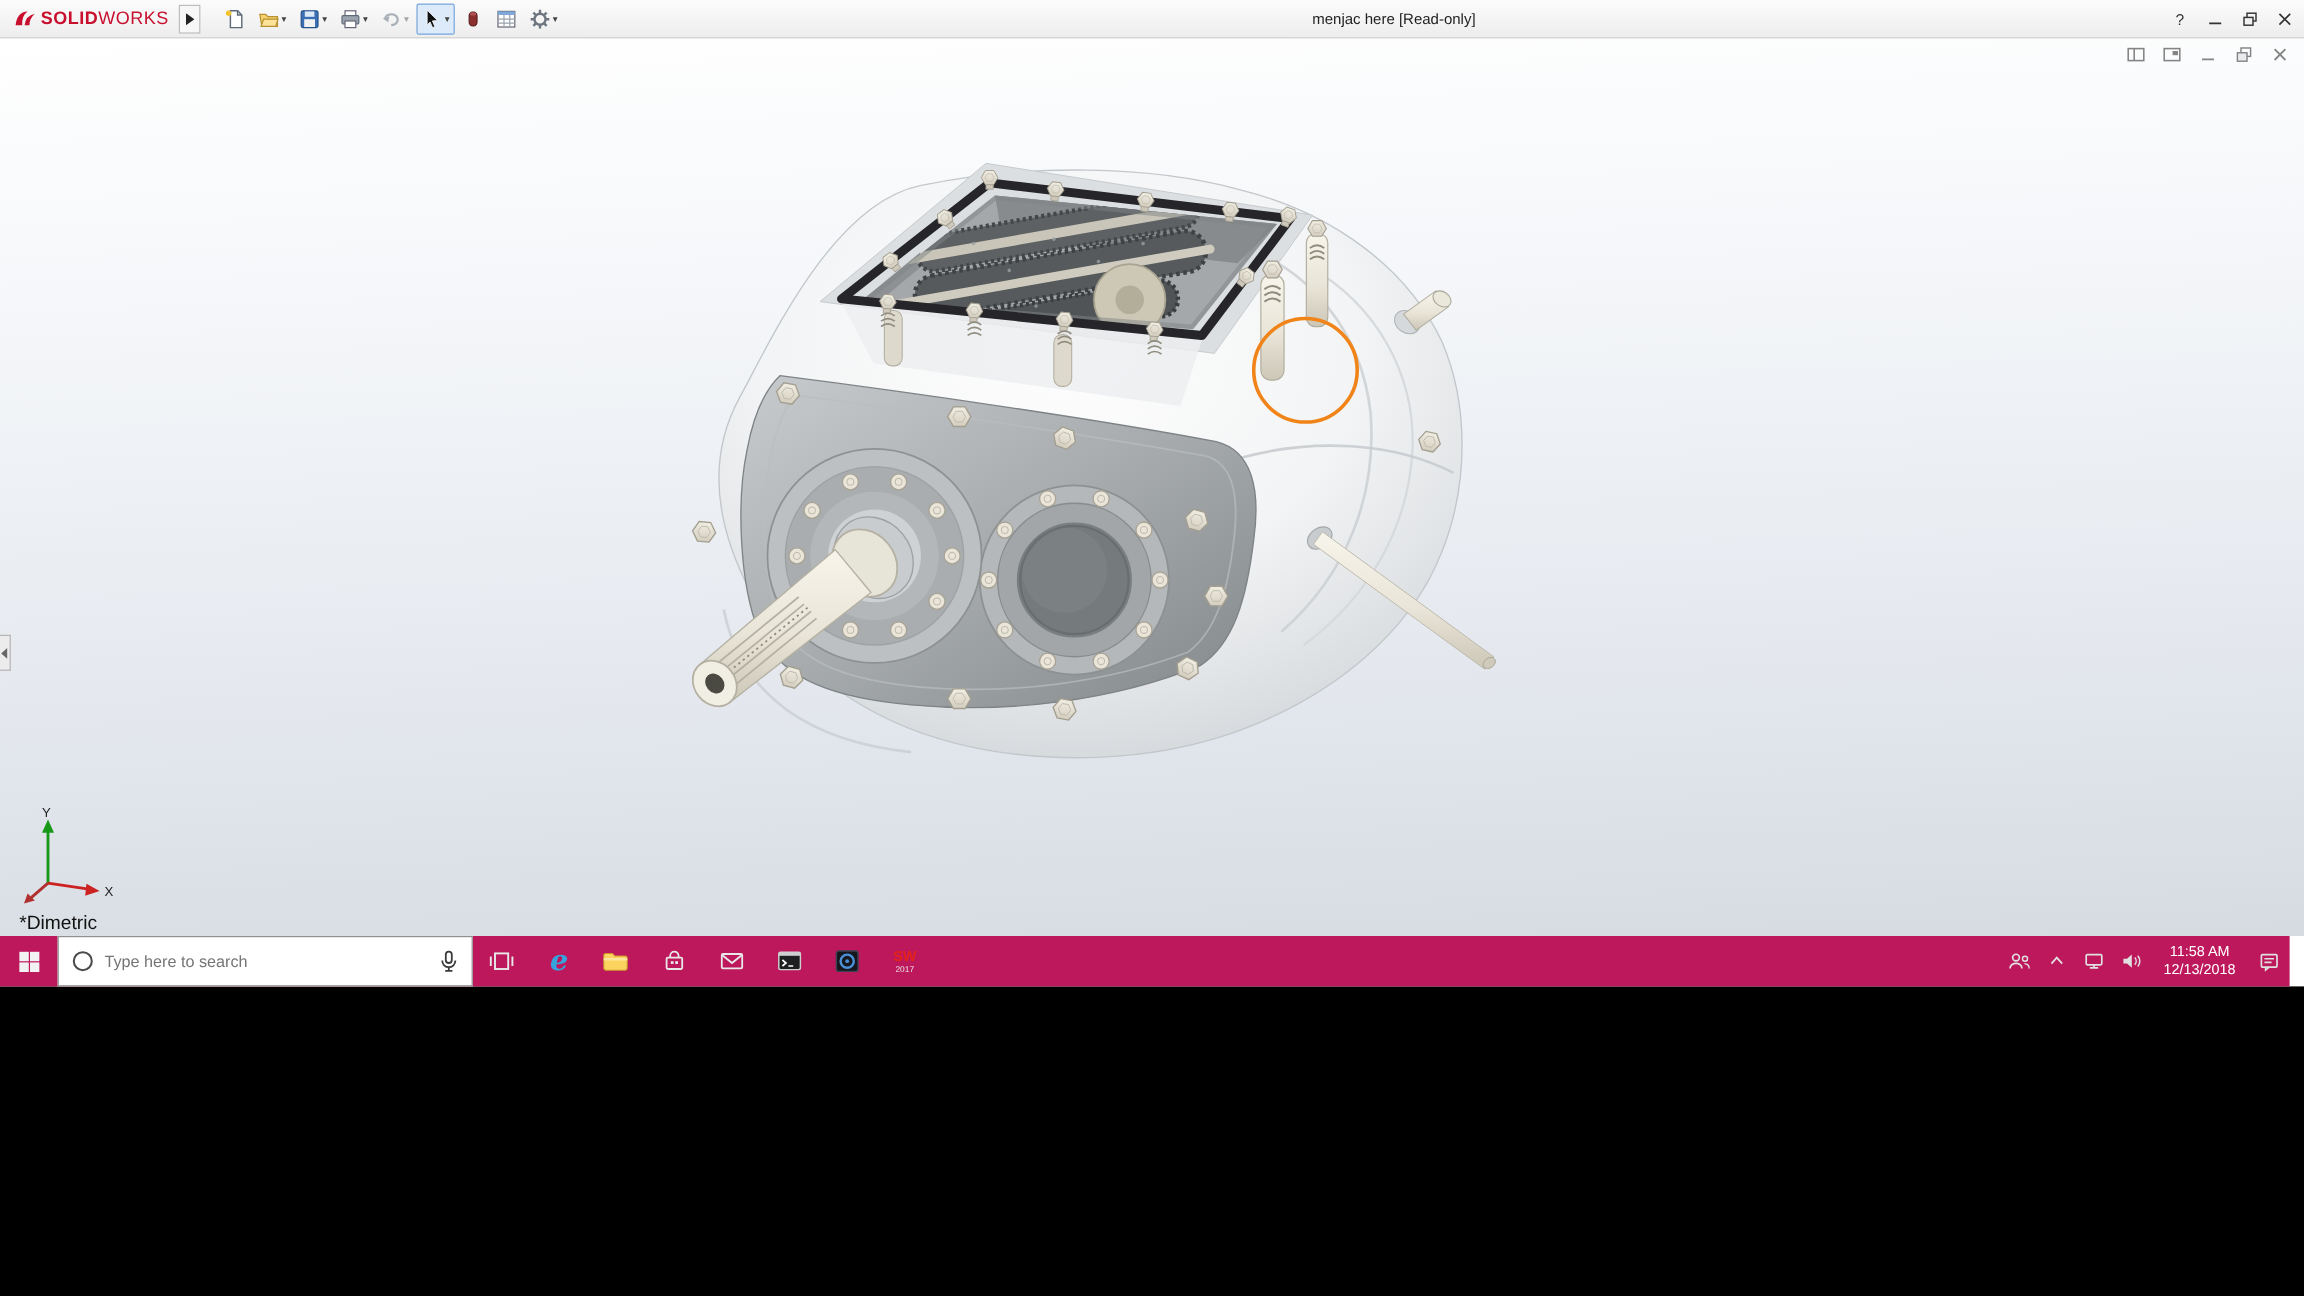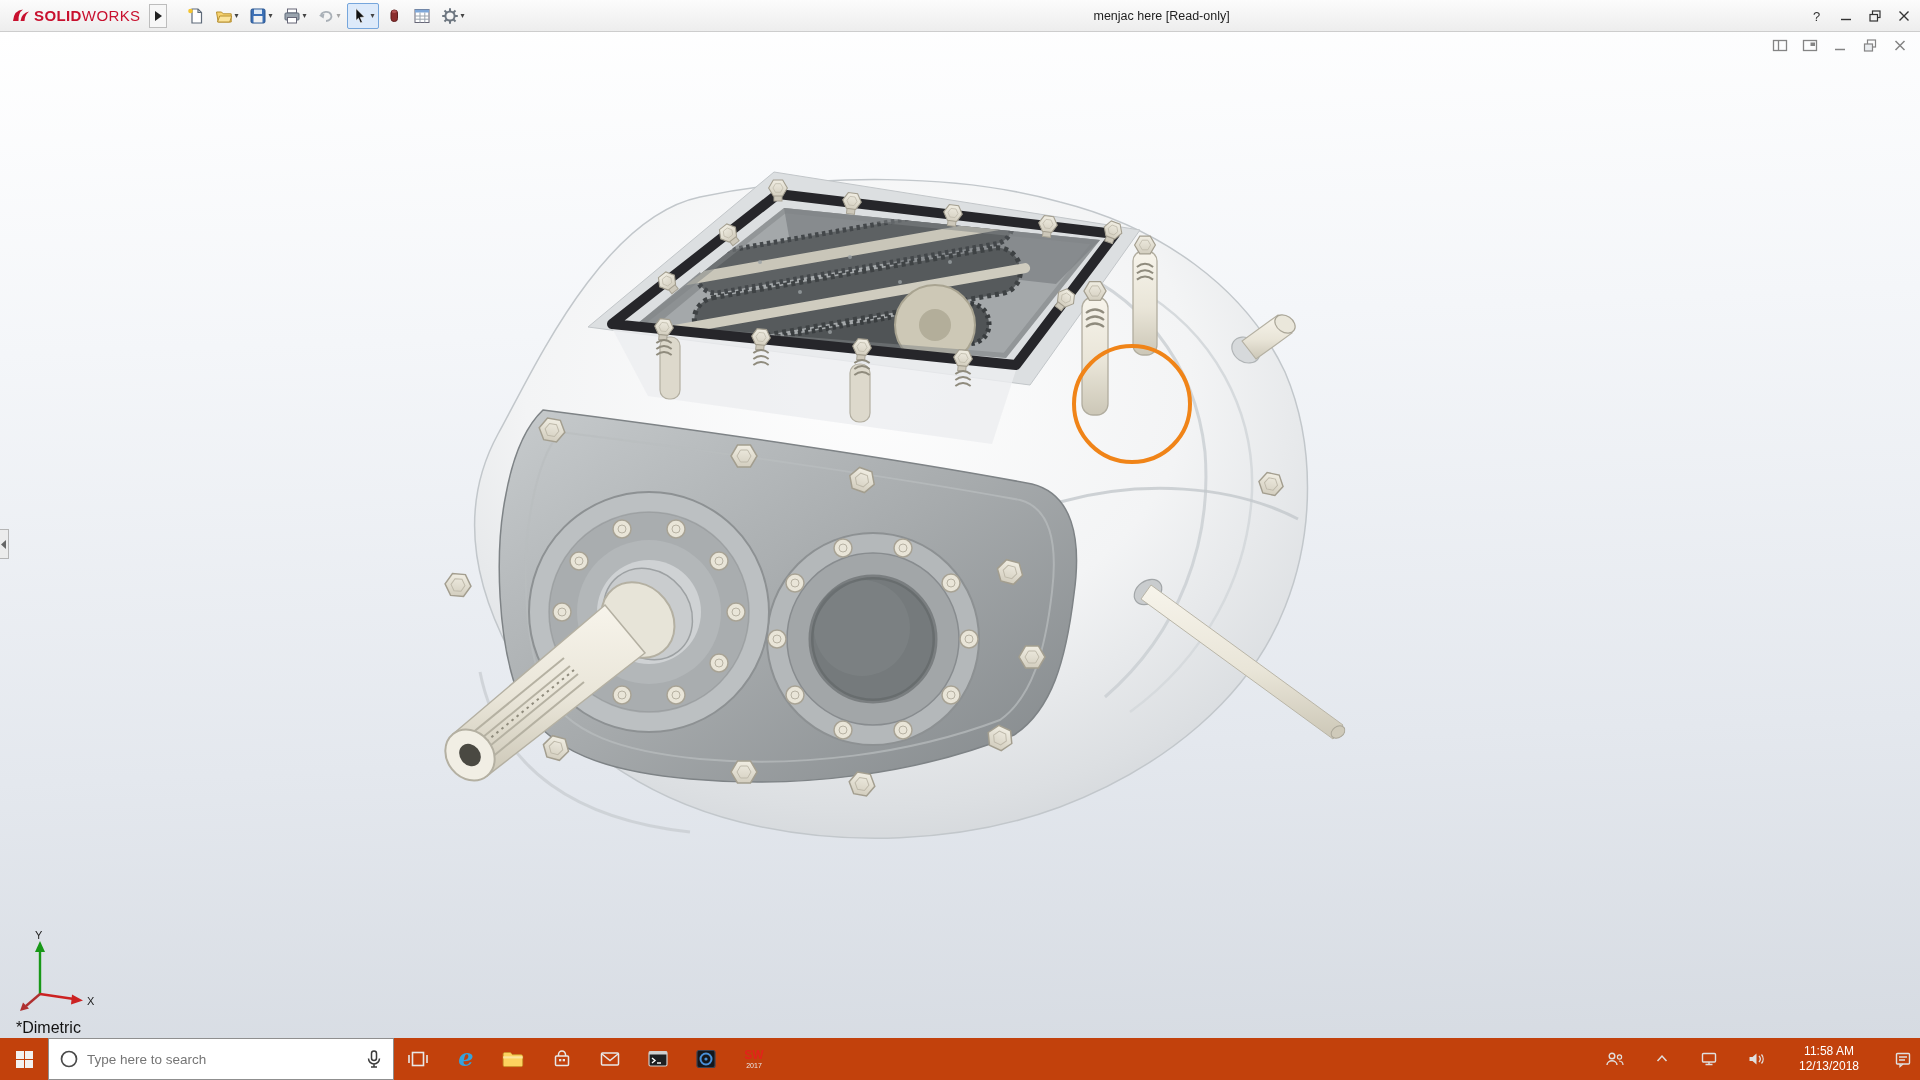--- a/index.html
+++ b/index.html
@@ -1,18 +1,18 @@
 <!DOCTYPE html>
 <html><head>
 <meta charset="utf-8">
 <style>
   *{margin:0;padding:0;box-sizing:border-box}
   html,body{width:1920px;height:1080px;overflow:hidden;background:#000;
     font-family:"Liberation Sans","DejaVu Sans",sans-serif}
-  #screen{position:relative;width:1920px;height:1080px;background:#fff}
+  #screen{position:relative;width:1920px;height:822px;background:#fff}
 
   
   #titlebar{position:absolute;top:0;left:0;right:0;height:32px;z-index:30;
     background:linear-gradient(#fcfcfc,#ededed);border-bottom:1px solid #cdcdcd;
     display:flex;align-items:center}
   .brand{display:flex;align-items:center;gap:4px;padding:0 8px 0 10px}
   .brand-text{font-size:15px;letter-spacing:.4px;color:#c8102e;white-space:nowrap}
   .brand-text .bold{font-weight:700}
   .flyout{width:18px;height:24px;display:flex;align-items:center;justify-content:center;
     border:1px solid #bdbdbd;background:#f7f7f7;margin-right:16px}
@@ -32,29 +32,29 @@
   #model-svg{position:absolute;inset:0;width:100%;height:100%}
   .doc-controls{position:absolute;top:5px;right:12px;display:flex;gap:13px;z-index:6}
   .dc-btn{width:17px;height:16px;display:flex;align-items:center;justify-content:center}
   .panel-expander{position:absolute;left:0;top:497px;width:9px;height:30px;z-index:6;
     background:#ececec;border:1px solid #b5b5b5;border-left:none;
     display:flex;align-items:center;justify-content:center}
   .view-label{position:absolute;left:16px;bottom:1px;font-size:16px;color:#111;z-index:5}
   #triad{position:absolute;left:12px;bottom:20px;z-index:4}
 
   
-  #taskbar{position:absolute;left:0;right:0;bottom:0;height:42px;background:#c2410c;
+  #taskbar{position:absolute;left:0;right:12px;bottom:0;height:42px;background:#be185d;
     display:flex;align-items:stretch;z-index:40}
   .tb-start{width:48px;display:flex;align-items:center;justify-content:center}
   .tb-search{width:346px;background:#fff;border:1px solid #8f8f8f;
     display:flex;align-items:center;gap:8px;padding:0 10px}
   .tb-search input{flex:1;border:none;outline:none;background:transparent;
     font-size:13.5px;color:#3c3c3c;font-family:"Liberation Sans",sans-serif}
   .tb-app{width:48px;display:flex;align-items:center;justify-content:center}
-  .tb-tray{margin-left:auto;display:flex;align-items:center;gap:20px;padding-right:4px}
+  .tb-tray{margin-left:auto;display:flex;align-items:center;gap:4px;padding-right:4px}
   .tray-btn{width:27px;height:42px;display:flex;align-items:center;justify-content:center}
   .tb-clock{display:flex;flex-direction:column;align-items:center;justify-content:center;
     color:#fff;font-size:12px;line-height:15px;padding:0 8px;min-width:80px}
 </style>
 </head>
 <body>
 
 <div id="screen">
 
   <header id="titlebar">

